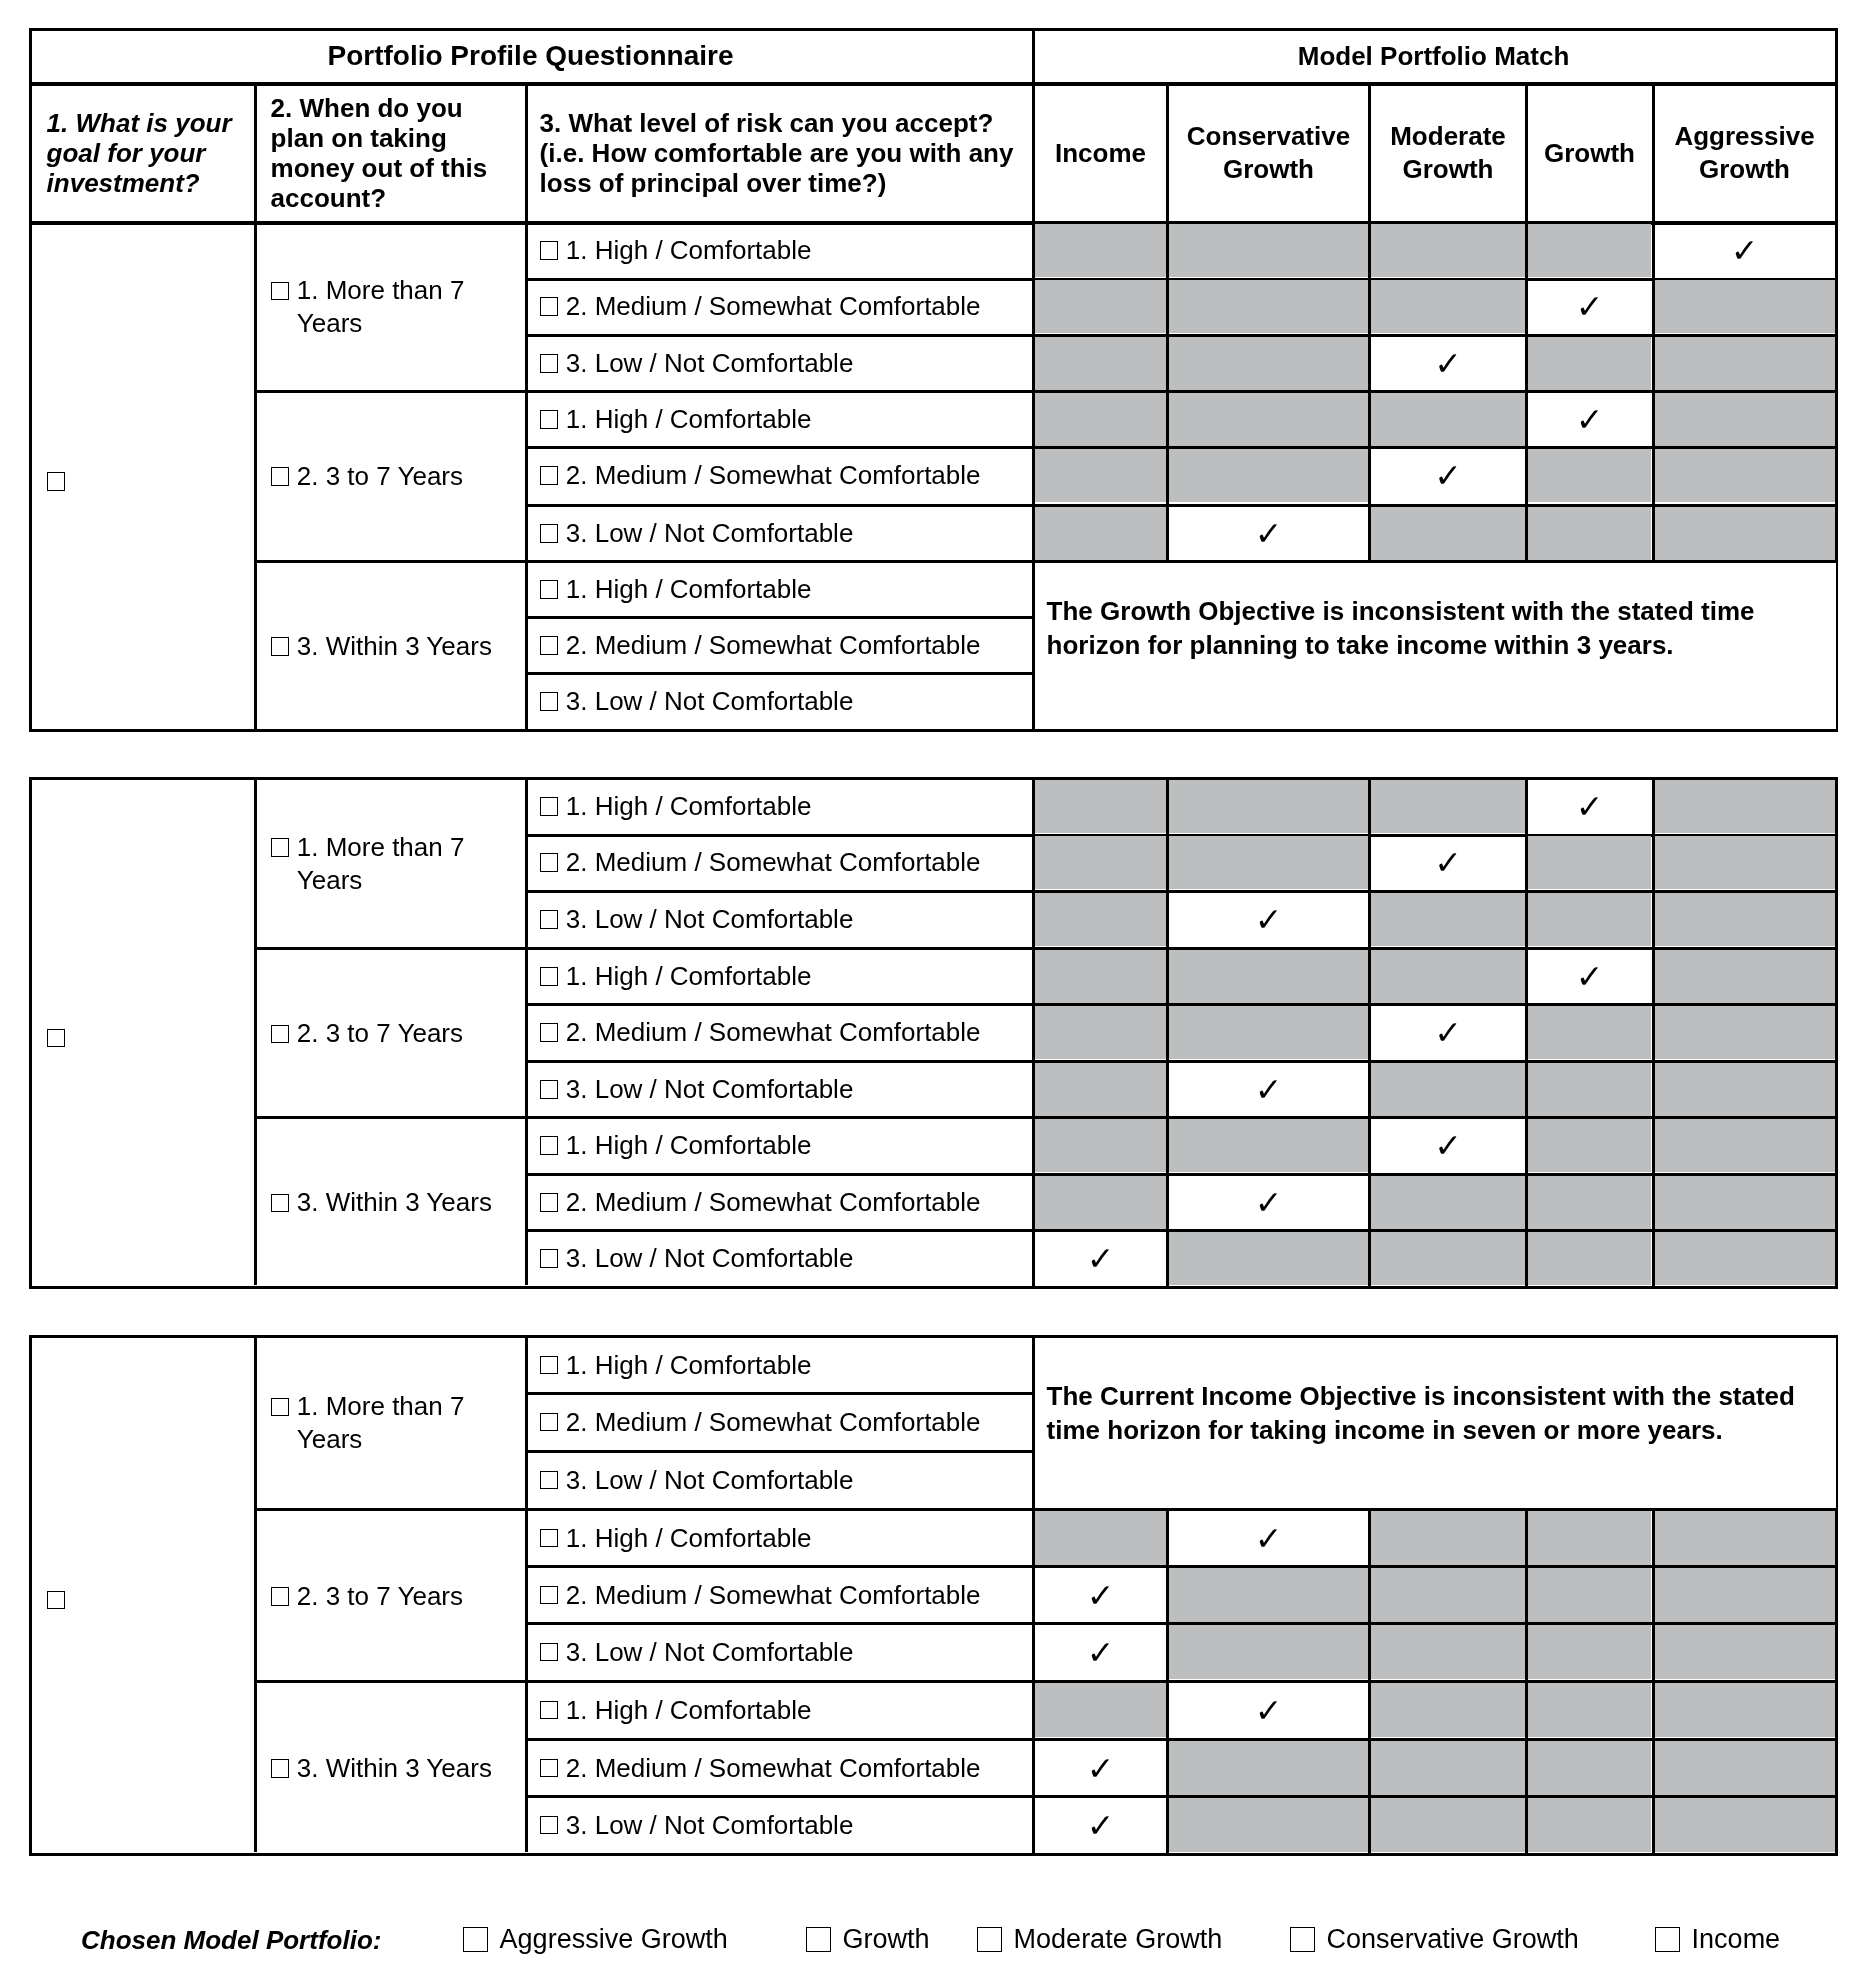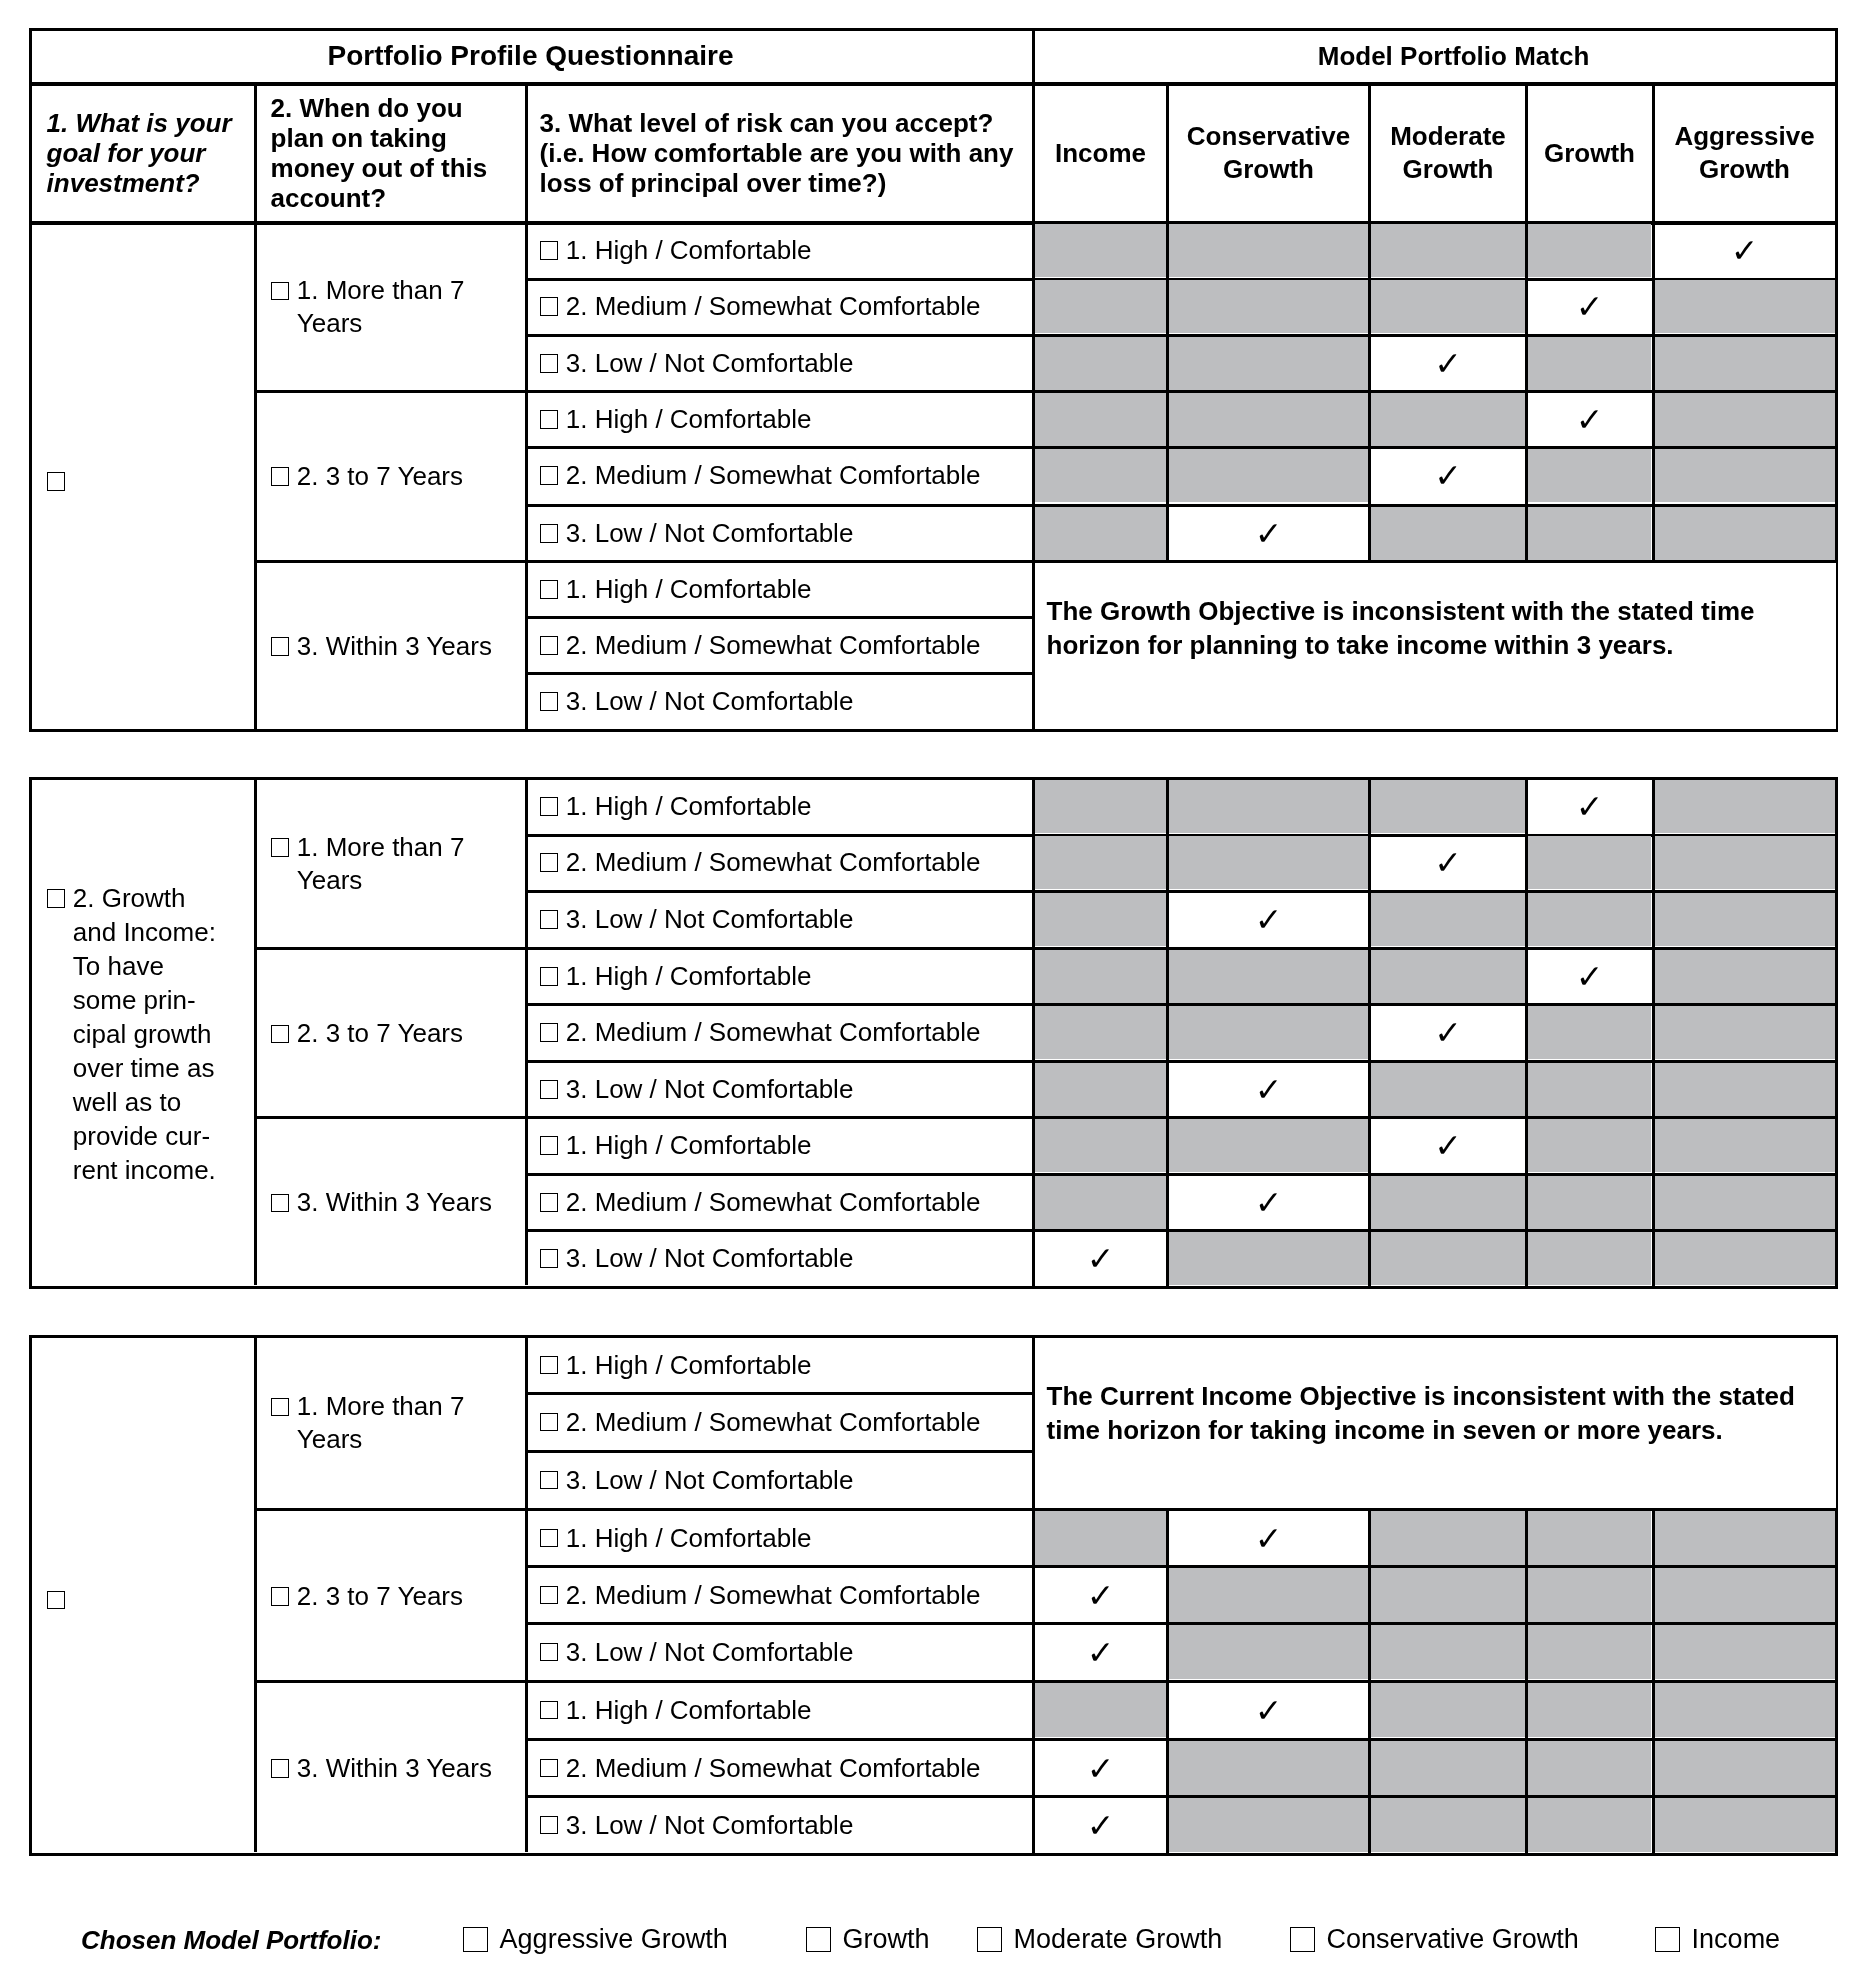--- a/index.html
+++ b/index.html
@@ -29,21 +29,21 @@
   .footer-label { font-weight:bold; font-size:26px; }
   .footer-item { font-size:27px; display:flex; align-items:center; }
   .footer-item .box { width:25px; height:25px; margin-right:11.6px; border-width:1.9px; }
 </style>
 </head>
 <body>
 
 <div id="root">
     <div class="tbl" style="left: 29px; top: 28px; width: 1809px; height: 197px;"></div>
     <div class="cell title" style="left: 29px; top: 28px; width: 1003px; height: 56px;">Portfolio Profile Questionnaire</div>
-    <div class="cell title" style="left: 1032px; top: 28px; width: 803px; height: 56px; font-size: 26px; margin-left: 20px;">Model Portfolio Match</div>
+    <div class="cell title" style="left: 1032px; top: 28px; width: 803px; height: 56px; font-size: 26px;">Model Portfolio Match</div>
     <div class="hline thick" style="left: 29px; top: 82px; width: 1809px;"></div>
     <div class="vline" style="left: 1032px; top: 28px; height: 193px;"></div>
     <div class="cell qhdr" style="left: 33px; top: 85px; width: 219px; height: 136px; font-style: italic;">1. What is your goal for your investment?</div>
     <div class="cell qhdr" style="left: 257px; top: 85px; width: 265px; height: 136px;">2. When do you plan on taking money out of this account?</div>
     <div class="cell qhdr" style="left: 528px; top: 85px; width: 502px; height: 136px; padding-left: 11.6px;">3. What level of risk can you accept? (i.e. How comfortable are you with any loss of principal over time?)</div>
     <div class="cell colhdr" style="left: 1035px; top: 85px; width: 131px; height: 136px;">Income</div>
     <div class="cell colhdr" style="left: 1169px; top: 85px; width: 199px; height: 136px;">Conservative Growth</div>
     <div class="cell colhdr" style="left: 1371px; top: 85px; width: 154px; height: 136px;">Moderate Growth</div>
     <div class="cell colhdr" style="left: 1528px; top: 85px; width: 123px; height: 136px;">Growth</div>
     <div class="cell colhdr" style="left: 1654px; top: 85px; width: 181px; height: 136px;">Aggressive Growth</div>
@@ -178,31 +178,20 @@
       <span>3. Low / Not Comfortable</span>
     </div>
     <div class="vline" style="left: 1032px; top: 560px; height: 169px;"></div>
     <div class="cell msg" style="left: 1035px; top: 563px; width: 801px; height: 166px; align-items: flex-start; padding-top: 31px;">
       <span>The Growth Objective is inconsistent with the stated time horizon for planning to take income within 3 years.</span>
     </div>
     <div class="tbl" style="left: 29px; top: 777px; width: 1809px; height: 512px; background: transparent;"></div>
     <div class="cell goal" style="left: 33px; top: 781px; width: 221px; height: 505px;">
       <div class="wrap">
         <span class="box"></span>
-        <div>
-          <div>2. Growth</div>
-          <div>and Income:</div>
-          <div>To have</div>
-          <div>some prin-</div>
-          <div>cipal growth</div>
-          <div>over time as</div>
-          <div>well as to</div>
-          <div>provide cur-</div>
-          <div>rent income.</div>
-        </div>
       </div>
     </div>
     <div class="vline" style="left: 254px; top: 777px; height: 508px;"></div>
     <div class="vline" style="left: 525px; top: 777px; height: 508px;"></div>
     <div class="cell horizon" style="left: 257px; top: 780px; width: 267px; height: 167px;">
       <div class="wrap">
         <span class="box"></span>
         <span class="txt">1. More than 7 Years</span>
       </div>
     </div>

